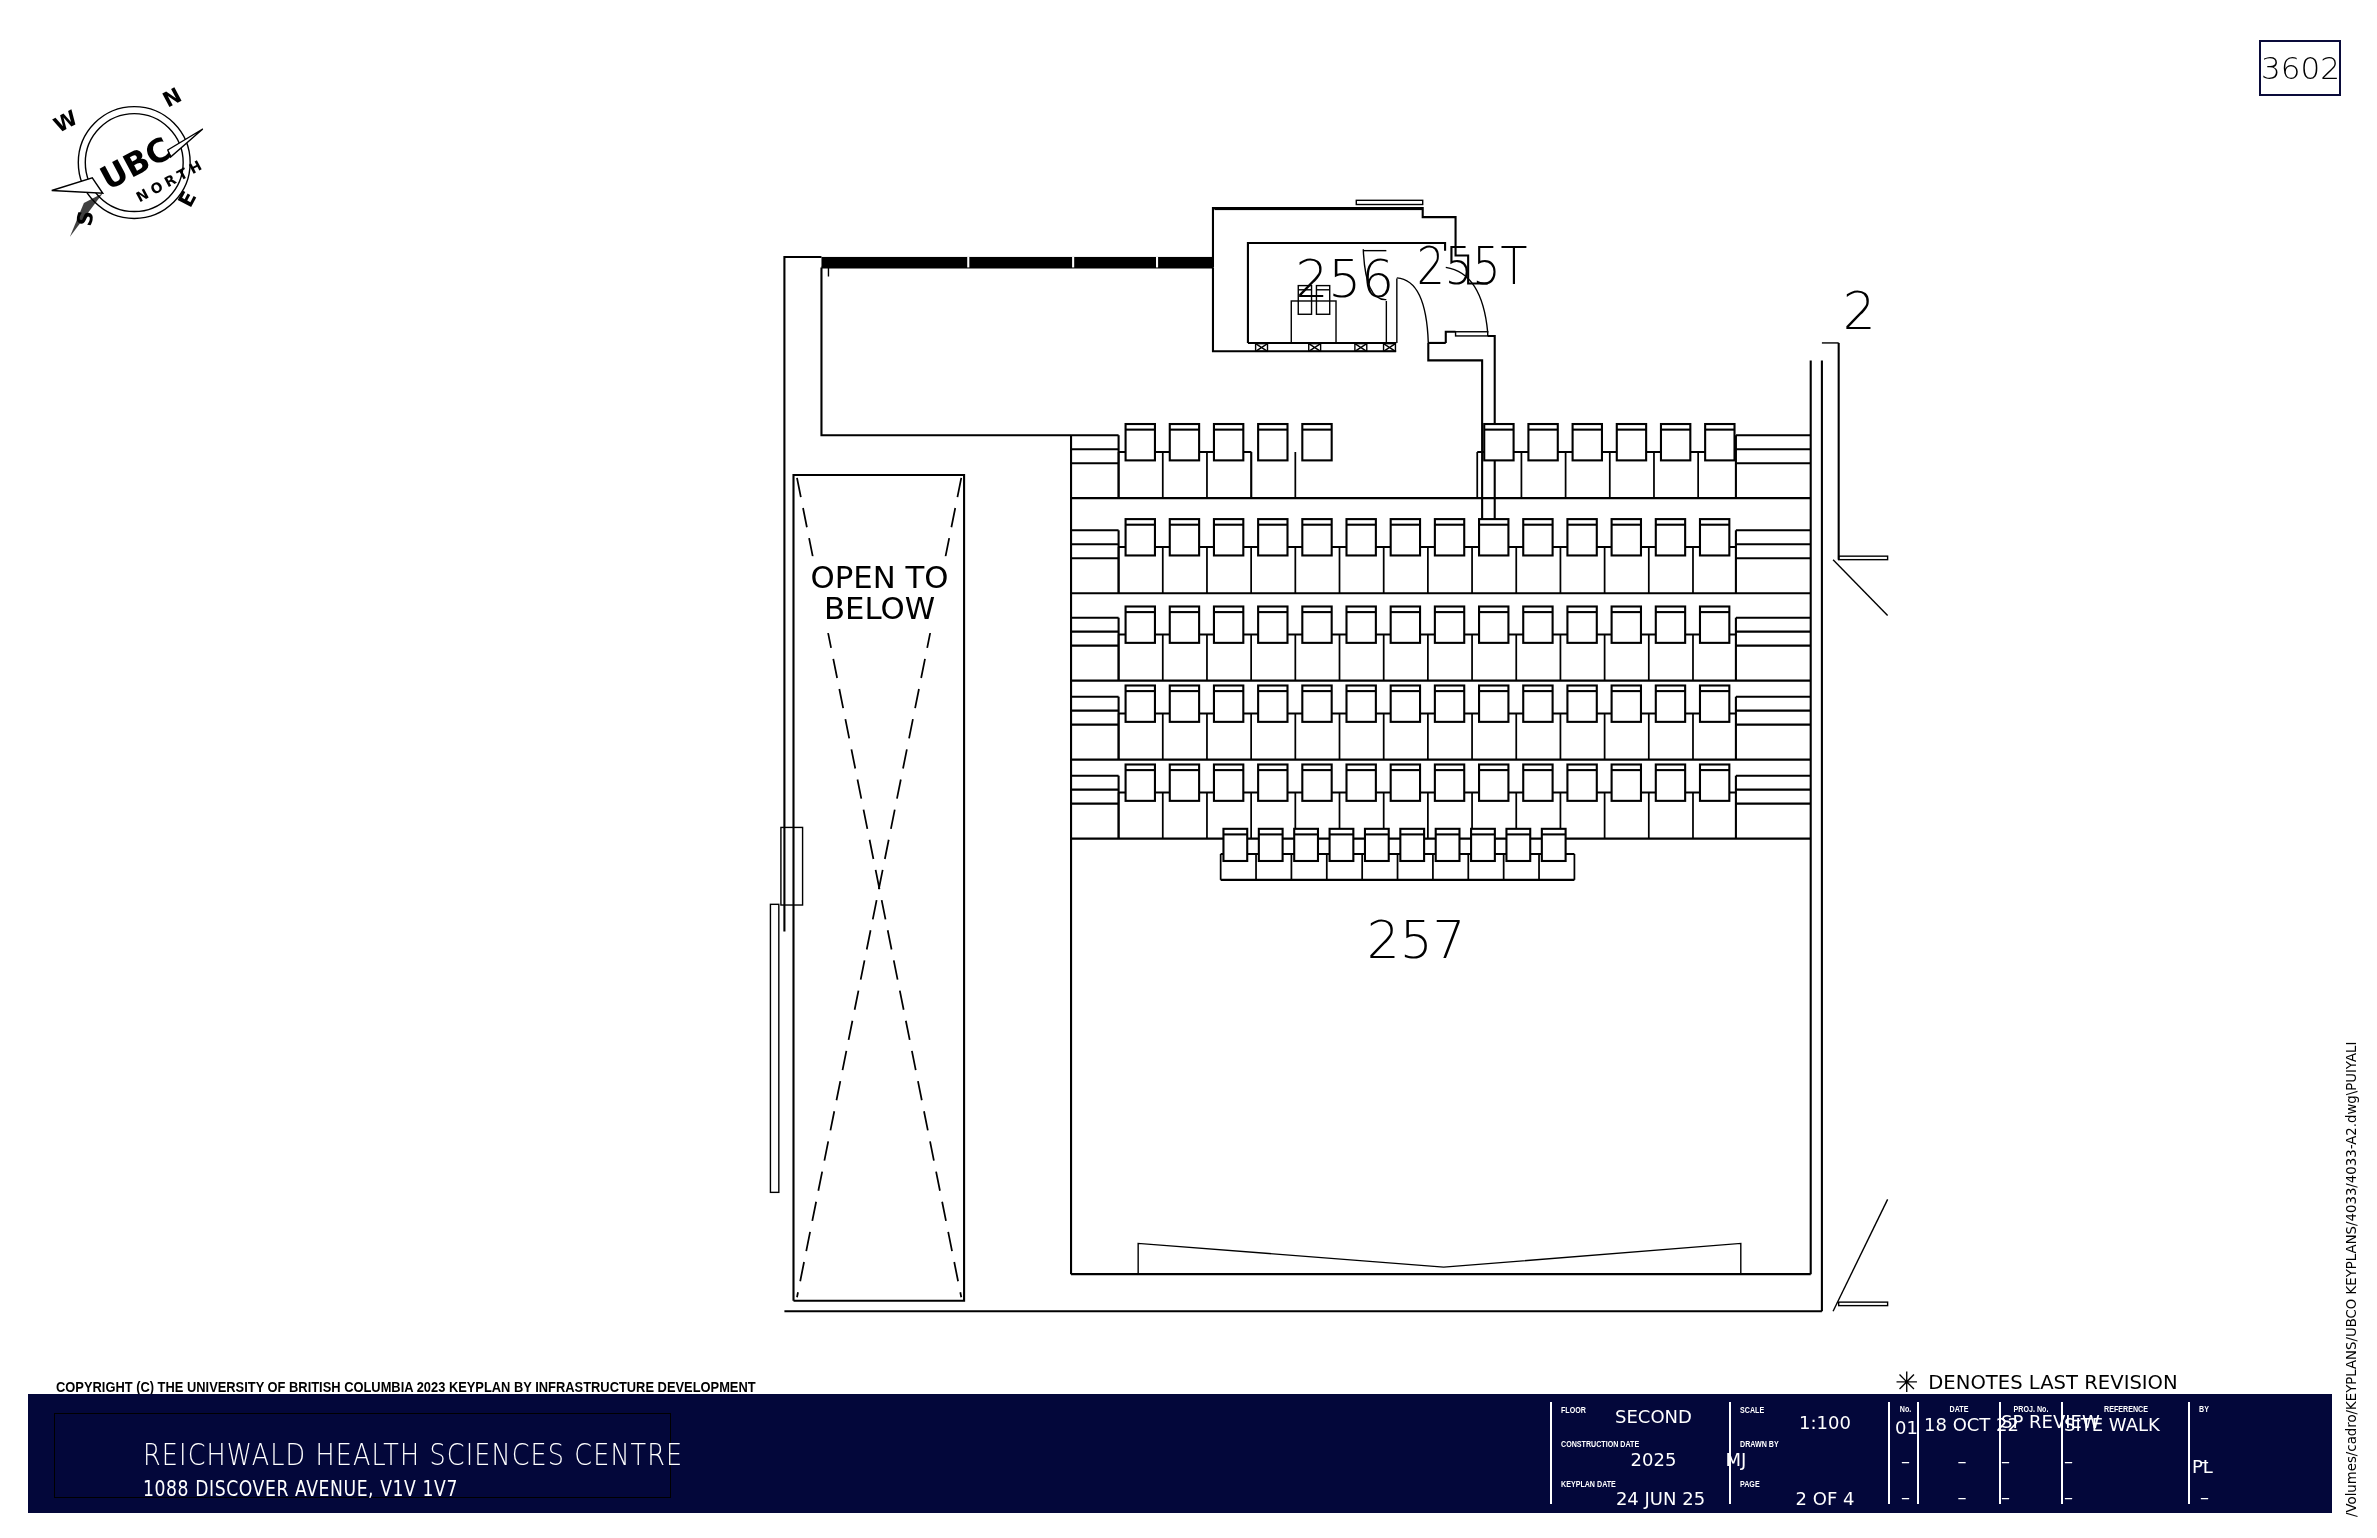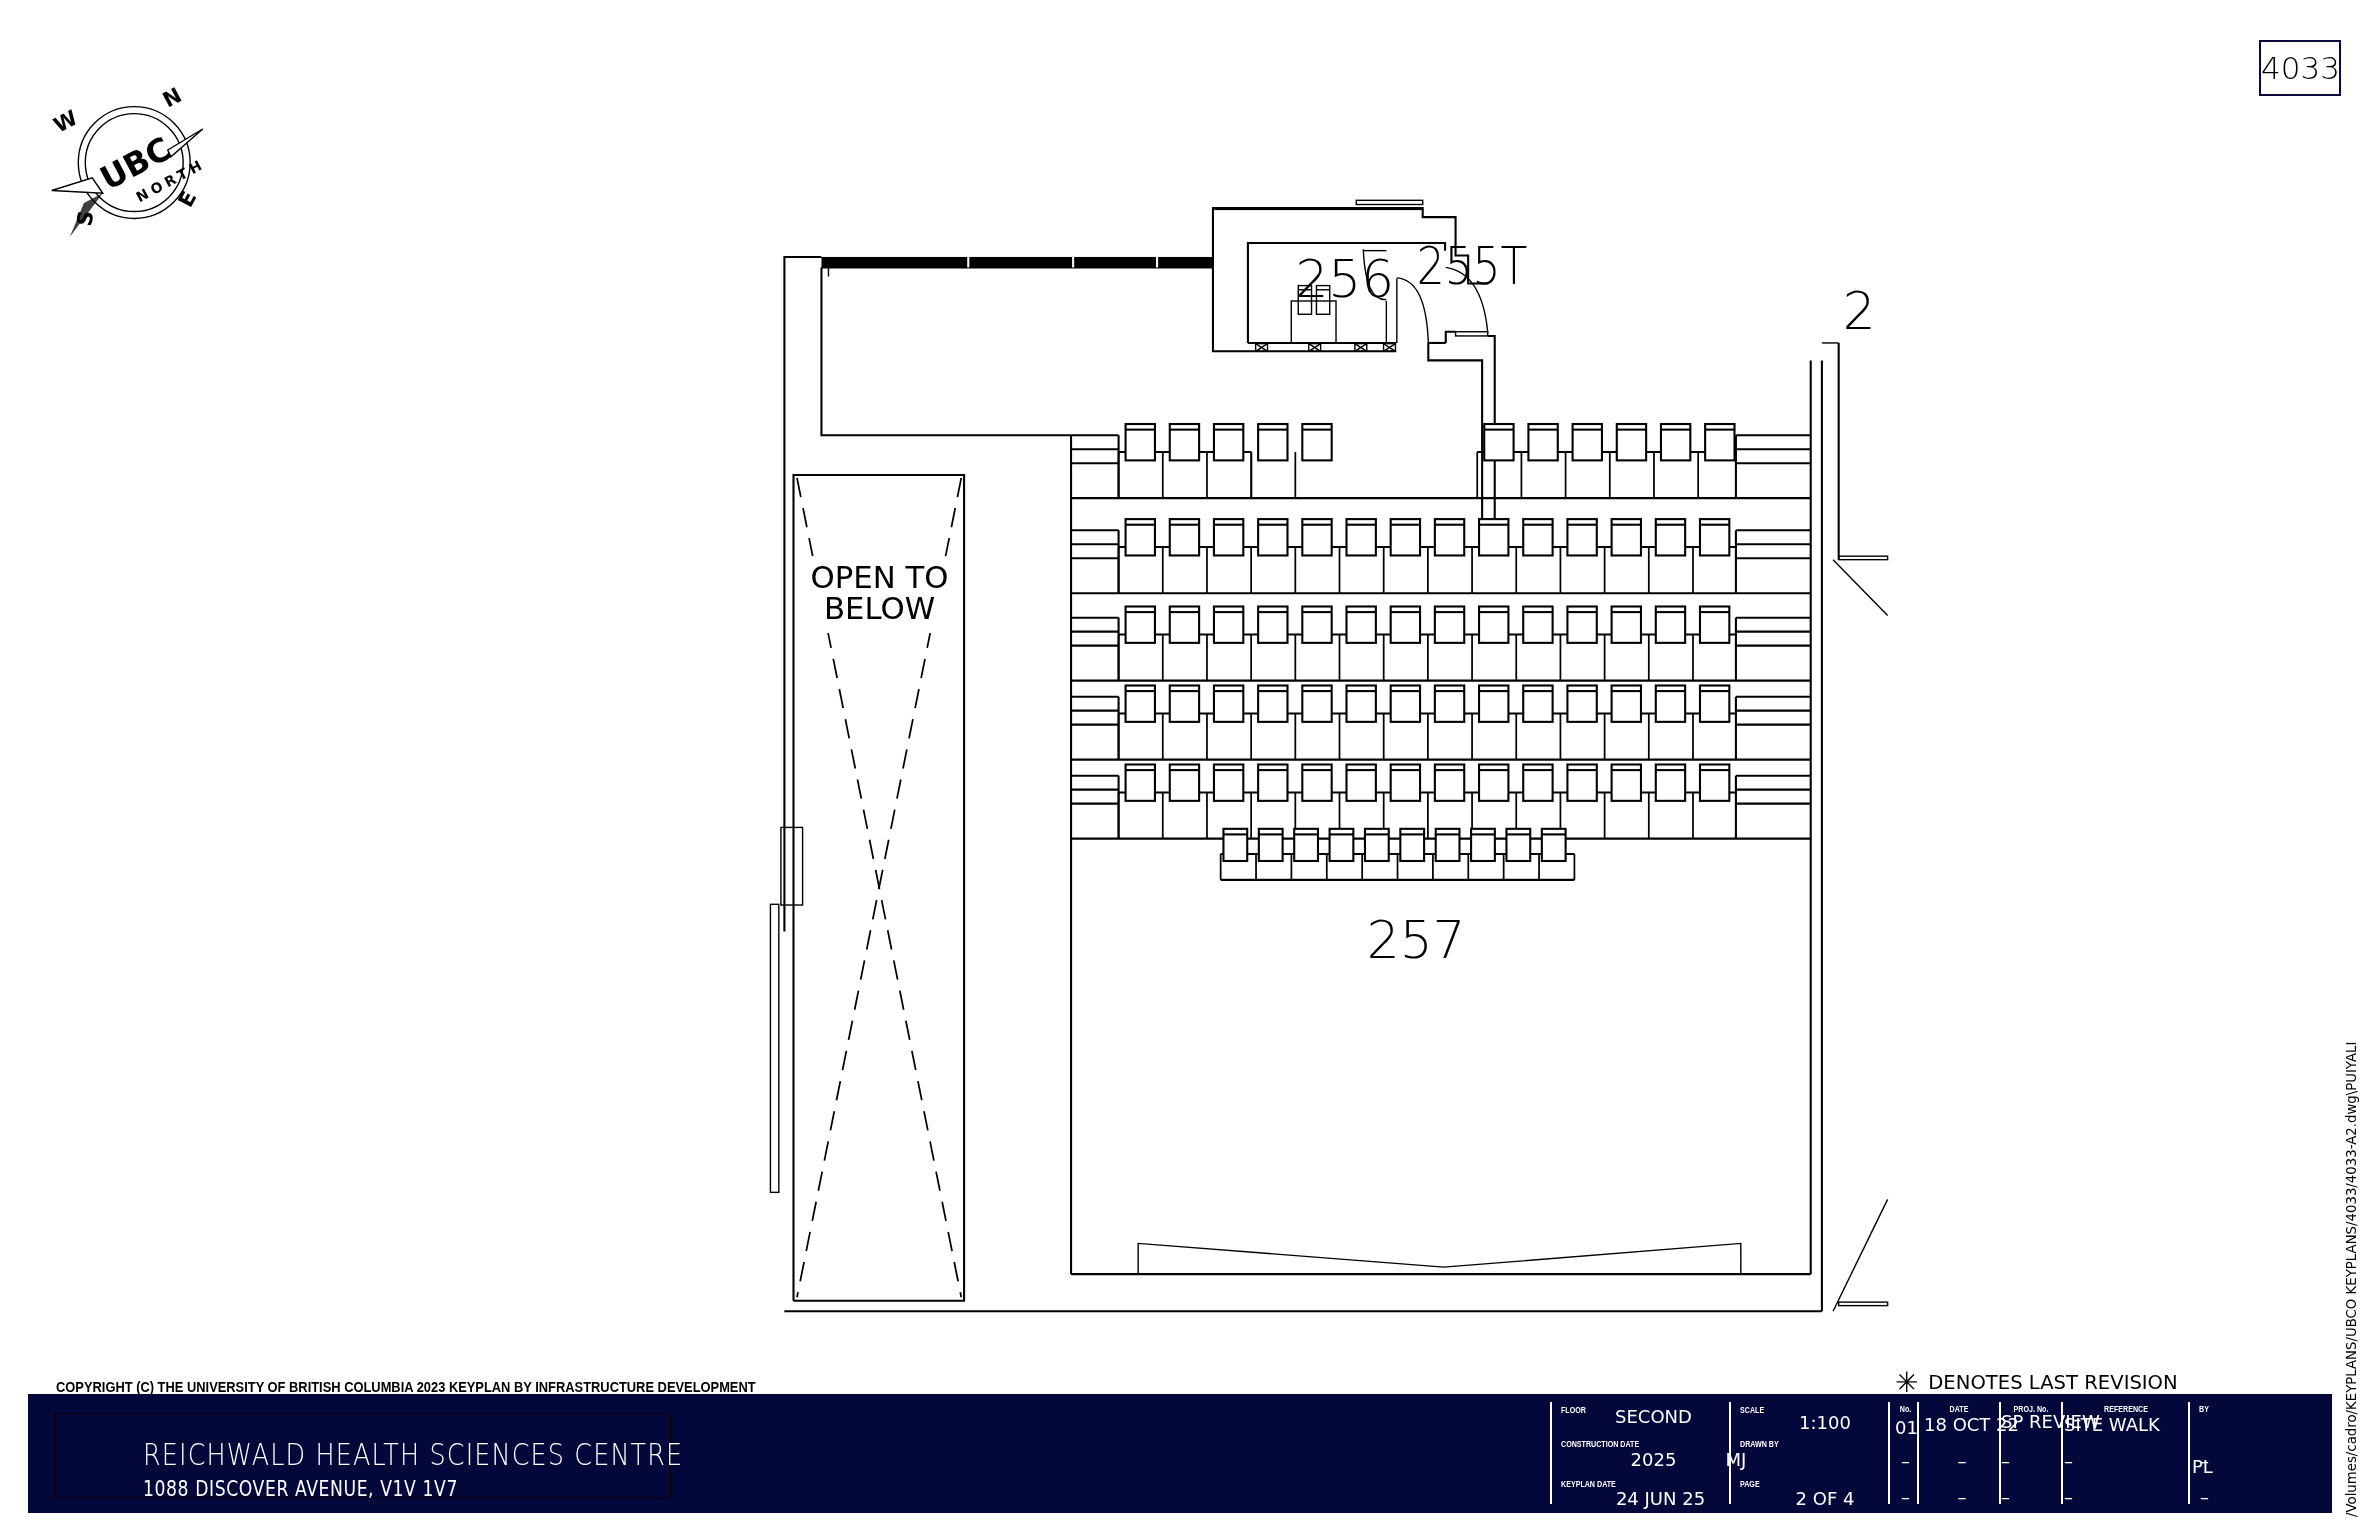--- a/index.html
+++ b/index.html
@@ -428,21 +428,21 @@
     <rect x="1135" y="679" width="244" height="1175" class="plan-thin" style="display:none"></rect>
     <polyline class="plan-line" points="1135,1860 1135,679 1379,679 1379,1860 1135,1860"></polyline>
     <line x1="1140" y1="683" x2="1375" y2="1855" class="plan-dash"></line>
     <line x1="1375" y1="683" x2="1140" y2="1855" class="plan-dash"></line>
     <rect x="1160" y="795" width="195" height="110" fill="#fff"></rect>
     <text class="open-label" x="1258" y="840" text-anchor="middle">OPEN TO</text>
     <text class="open-label" x="1258" y="885" text-anchor="middle">BELOW</text>
   </g>
 </svg>
 
-<div class="abs sheet-number">4033</div>
+<div class="abs sheet-number">3602</div>
 
 <div class="abs copyright">COPYRIGHT (C) THE UNIVERSITY OF BRITISH COLUMBIA 2023 KEYPLAN BY INFRASTRUCTURE DEVELOPMENT</div>
 
 <div class="abs revision-note">
   <span class="star">✳</span>
   <span>DENOTES LAST REVISION</span>
 </div>
 
 <div class="abs filepath">/Volumes/cadro/KEYPLANS/UBCO KEYPLANS/4033/4033-A2.dwg\PUIYALI</div>
 

